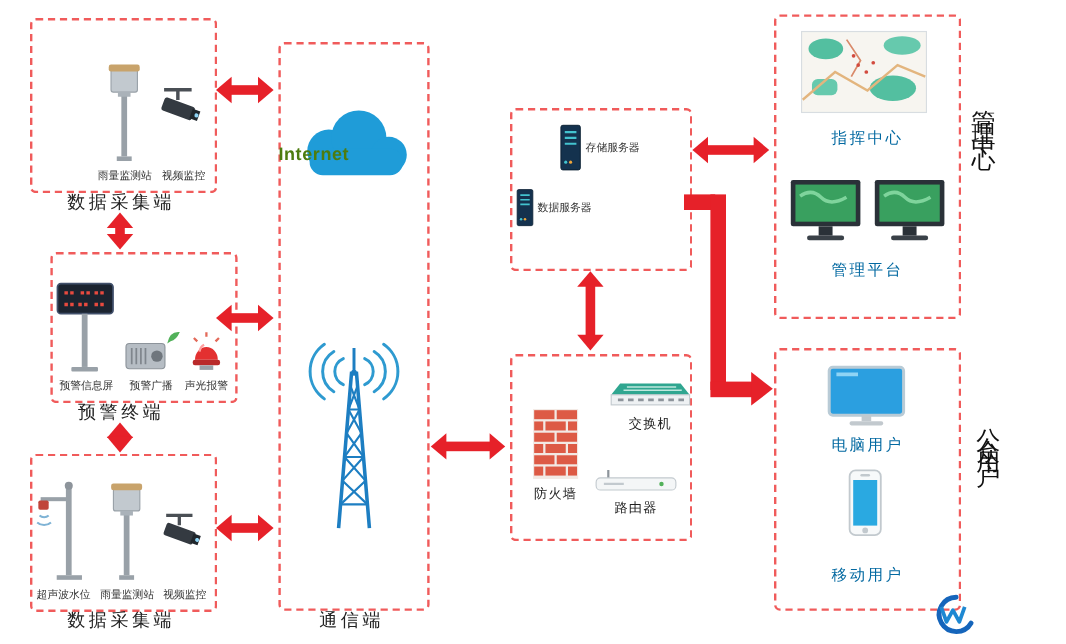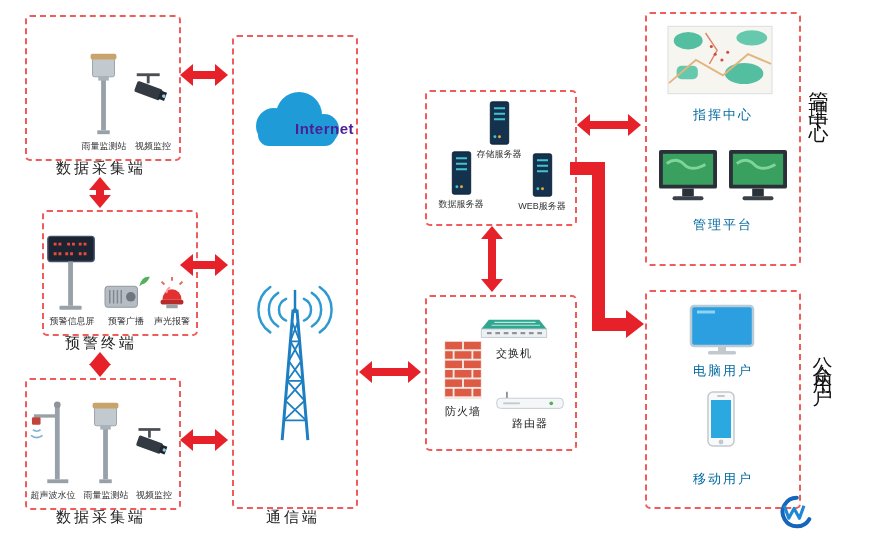--- a/index.html
+++ b/index.html
@@ -5,40 +5,40 @@
   html,body{margin:0;padding:0;background:#fff;}
   .stage{
     position:relative;width:888px;height:537px;background:#fff;overflow:hidden;
     font-family:"Liberation Sans","DejaVu Sans",sans-serif;color:#222;
     --red:#e62129;--boxred:#f05b5b;
   }
   .dbox{position:absolute;border:2px dashed var(--boxred);border-radius:5px;}
   .caption{position:absolute;text-align:center;font-size:15px;letter-spacing:3px;color:#222;}
   .dev{position:absolute;top:6px;bottom:6px;display:flex;flex-direction:column;justify-content:flex-end;align-items:center;}
   .dev-label{font-size:9px;color:#333;white-space:nowrap;margin-top:2px;}
-  .srv{position:absolute;display:flex;flex-direction:column;align-items:center;gap:2px;}
+  .srv{position:absolute;display:flex;flex-direction:row;align-items:center;gap:2px;}
   .srv-label{font-size:9px;color:#333;white-space:nowrap;}
   .net{position:absolute;display:flex;flex-direction:column;align-items:center;gap:3px;}
   .net-label{font-size:11px;color:#222;letter-spacing:1px;white-space:nowrap;}
   .item-label{position:absolute;left:0;right:0;text-align:center;font-size:13px;letter-spacing:2px;color:#0369a1;}
   .vlabel{position:absolute;writing-mode:vertical-rl;font-size:20px;letter-spacing:10px;color:#111;}
   
   .arrow-h{position:absolute;height:22px;}
   .arrow-h i{position:absolute;display:block;left:11px;right:11px;top:7px;height:8px;background:var(--red);}
   .arrow-h:before,.arrow-h:after{content:"";position:absolute;top:0;width:0;height:0;border-top:11px solid transparent;border-bottom:11px solid transparent;}
   .arrow-h:before{left:0;border-right:13px solid var(--red);}
   .arrow-h:after{right:0;border-left:13px solid var(--red);}
   .arrow-v{position:absolute;width:22px;}
   .arrow-v i{position:absolute;display:block;top:11px;bottom:11px;left:7px;width:8px;background:var(--red);}
   .arrow-v:before,.arrow-v:after{content:"";position:absolute;left:0;width:0;height:0;border-left:11px solid transparent;border-right:11px solid transparent;}
   .arrow-v:before{top:0;border-bottom:13px solid var(--red);}
   .arrow-v:after{bottom:0;border-top:13px solid var(--red);}
   .bar{position:absolute;background:var(--red);}
   .head-r{position:absolute;width:0;height:0;border-top:14px solid transparent;border-bottom:14px solid transparent;border-left:18px solid var(--red);}
-  .cloud-label{position:absolute;text-align:right;color:#4c1d95;font-size:15px;font-weight:bold;letter-spacing:.5px;}
+  .cloud-label{position:absolute;text-align:left;color:#4d7c0f;font-size:15px;font-weight:bold;letter-spacing:.5px;}
   .logo{position:absolute;display:flex;align-items:flex-end;gap:4px;flex-direction:column;}
   .logo-text{font-size:22px;font-weight:bold;color:#2b4b9b;letter-spacing:2px;}
 </style>
 </head>
 <body>
 
 <div class="stage">
 
   <div class="dbox" style="left:25px;top:15px;width:152px;height:142px;">
     <div class="dev" style="left:50px;width:54px;">
@@ -176,29 +176,20 @@
     </div>
     <div class="srv" style="left:2px;top:58px;width:64px;">
       <svg width="25" height="46" viewBox="0 0 26 50">
         <rect x="3" y="2" width="20" height="46" rx="2" fill="#14324e" stroke="#0b2033"></rect>
         <path d="M7,9 h12 M7,15 h12 M7,21 h12" stroke="#43c3cf" stroke-width="2.2"></path>
         <circle cx="8" cy="40" r="1.6" fill="#43c3cf"></circle>
           <circle cx="13" cy="40" r="1.6" fill="#f0a63a"></circle>
       </svg>
       <div class="srv-label">数据服务器</div>
     </div>
-    <div class="srv" style="left:84px;top:60px;width:62px;">
-      <svg width="25" height="46" viewBox="0 0 26 50">
-        <rect x="3" y="2" width="20" height="46" rx="2" fill="#14324e" stroke="#0b2033"></rect>
-        <path d="M7,9 h12 M7,15 h12 M7,21 h12" stroke="#43c3cf" stroke-width="2.2"></path>
-        <circle cx="8" cy="40" r="1.6" fill="#43c3cf"></circle>
-          <circle cx="13" cy="40" r="1.6" fill="#f0a63a"></circle>
-      </svg>
-      <div class="srv-label">WEB服务器</div>
-    </div>
   </div>
 
   <div class="dbox" style="left:425px;top:295px;width:148px;height:152px;">
     <div class="net" style="left:8px;top:42px;width:56px;">
       <svg width="40" height="62" viewBox="0 0 42 66">
         <rect x="1" y="2" width="40" height="62" fill="#f3e9e4"></rect>
         <g fill="#dd5a45">
           <rect x="2" y="3" width="18" height="8"></rect>
             <rect x="22" y="3" width="18" height="8"></rect>
           <rect x="2" y="13" width="8" height="8"></rect>
@@ -211,21 +202,21 @@
             <rect x="32" y="33" width="8" height="8"></rect>
           <rect x="2" y="43" width="18" height="8"></rect>
             <rect x="22" y="43" width="18" height="8"></rect>
           <rect x="2" y="53" width="8" height="8"></rect>
             <rect x="12" y="53" width="18" height="8"></rect>
             <rect x="32" y="53" width="8" height="8"></rect>
         </g>
       </svg>
       <div class="net-label">防火墙</div>
     </div>
-    <div class="net" style="left:48px;top:18px;width:78px;text-align:right;">
+    <div class="net" style="left:76px;top:18px;width:78px;text-align:right;">
       <svg width="76" height="28" viewBox="0 0 78 30">
         <path d="M12,5 L66,5 L74,15 L4,15 z" fill="#2fa690"></path>
         <path d="M18,8 L62,8 M15,11 L67,11" stroke="#bfe8dd" stroke-width="1.3"></path>
         <rect x="4" y="15" width="70" height="9" fill="#eef1f3" stroke="#c2c9ce"></rect>
         <path d="M10,19.5 h5 M19,19.5 h5 M28,19.5 h5 M37,19.5 h5 M46,19.5 h5 M55,19.5 h5 M64,19.5 h5" stroke="#8d949b" stroke-width="2.5"></path>
       </svg>
       <div class="net-label">交换机</div>
     </div>
     <div class="net" style="left:64px;top:92px;width:78px;">
       <svg width="76" height="24" viewBox="0 0 78 26">

